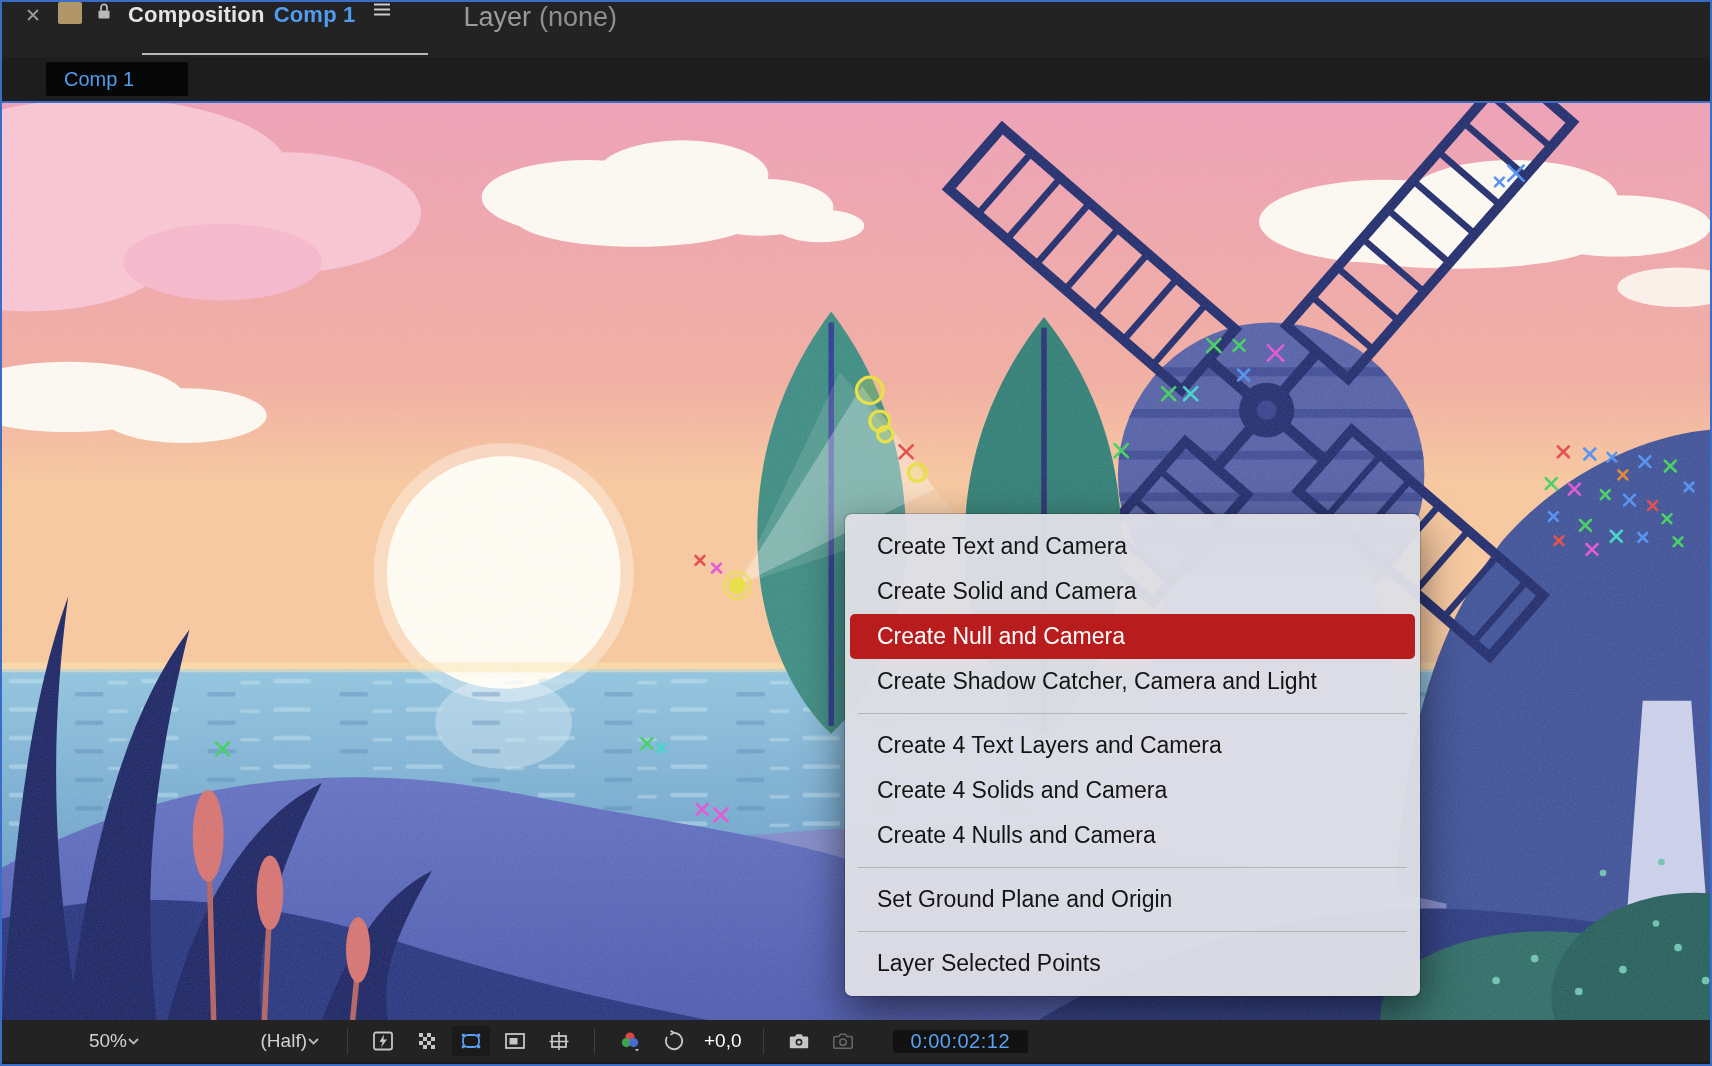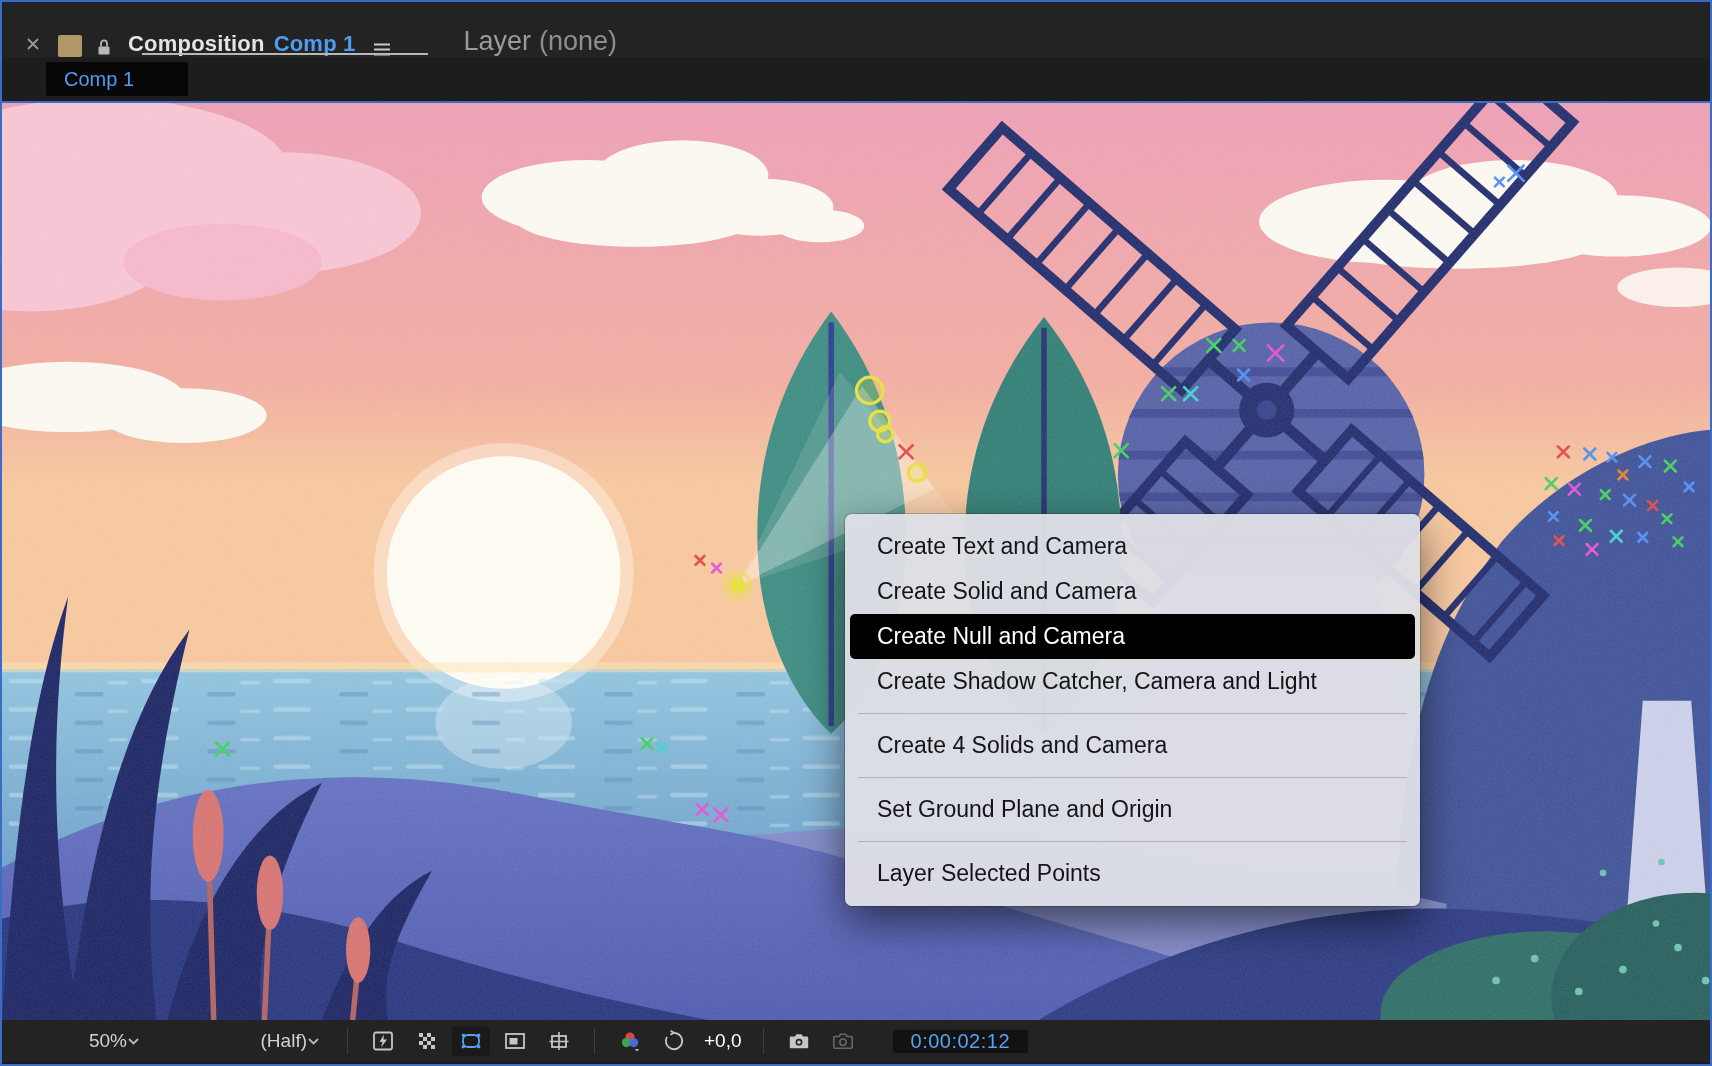--- a/index.html
+++ b/index.html
@@ -1,21 +1,21 @@
 <!DOCTYPE html>
 <html><head>
 <meta charset="utf-8">
 <style>
   *{margin:0;padding:0;box-sizing:border-box;cursor:default;user-select:none}
   html,body{width:1712px;height:1066px;overflow:hidden;background:#111;
     font-family:"Liberation Sans","DejaVu Sans",sans-serif}
   .window{width:1712px;height:1066px;background:#1e1e1e;border:2px solid #3a6dc8;
     display:flex;flex-direction:column}
   
-  .tabbar{height:55px;background:#232323;display:flex;align-items:flex-end;position:relative;flex:0 0 auto;padding-left:18px}
+  .tabbar{height:55px;background:#232323;display:flex;align-items:flex-start;position:relative;flex:0 0 auto;padding-left:18px}
   .closex{width:26px;height:26px;display:flex;align-items:center;justify-content:center;margin-right:12px}
   .swatch{width:24px;height:22px;background:#b09668;border-radius:2px;margin-right:14px}
   .lockwrap{margin-right:16px;display:flex;align-items:center}
   .tabtitle{font-size:22px;font-weight:700;color:#e4e4e4;letter-spacing:.2px}
   .tabtitle .compname{color:#4f9cf0;margin-left:9px;font-weight:700}
   .hamburger{margin-left:16px;display:flex;align-items:center}
   .tab-underline{position:absolute;left:140px;bottom:2px;width:286px;height:2px;background:#b8b8b8}
   .layertab{margin-left:72px;font-size:27px;color:#9b9b9b}
   .layertab .layername{color:#8f8f8f;margin-left:8px}
   
@@ -23,21 +23,21 @@
   .compbtn{width:142px;height:34px;background:#070707;border-radius:2px;display:flex;align-items:center;
     padding-left:18px;font-size:20px;color:#4f9cf0}
   
   .viewport{position:relative;height:919px;flex:0 0 auto;overflow:hidden;border-top:2px solid #3a6dc8;background:#e89cb2}
   .scene{position:absolute;left:0;top:0;width:100%;height:100%;display:block}
   
   .menu{position:absolute;left:843px;top:411px;width:575px;background:rgba(221,222,229,0.97);
     border-radius:7px;box-shadow:0 16px 44px rgba(0,0,0,.55),0 0 0 1px rgba(0,0,0,.18);
     padding:10px 0;font-size:23px;color:#141414;z-index:5}
   .mi{height:45px;line-height:45px;padding:0 27px;margin:0 5px;border-radius:5px;white-space:nowrap}
-  .mi.sel{background:#000000;color:#fff}
+  .mi.sel{background:#b91c1c;color:#fff}
   .msep{height:1px;background:#b2b2bb;margin:9px 13px}
   
   .toolbar{height:42px;background:#232323;display:flex;align-items:center;flex:0 0 auto;padding:0 16px}
   .dd{display:flex;align-items:center;justify-content:flex-end;color:#d2d2d2;font-size:19px}
   .dd.mag{width:122px;margin-right:22px}
   .dd.res{width:158px;margin-right:14px}
   .vsep{width:1px;height:26px;background:#3e3e3e;margin:0 13px;flex:0 0 auto}
   .tbtn{width:38px;height:30px;display:flex;align-items:center;justify-content:center;margin:0 3px;border-radius:3px}
   .tbtn.active{background:#1a1a1a}
   .exposure{color:#ffffff;font-size:19px;margin:0 8px}
@@ -405,21 +405,23 @@
 
       <rect x="0" y="0" width="1549" height="836" filter="url(#grain)" opacity="0.24"></rect>
     </svg>
 
     <div class="menu">
       <div class="mi">Create Text and Camera</div>
       <div class="mi">Create Solid and Camera</div>
       <div class="mi sel">Create Null and Camera</div>
       <div class="mi">Create Shadow Catcher, Camera and Light</div>
       <div class="msep"></div>
+      <div class="mi">Create 4 Text Layers and Camera</div>
       <div class="mi">Create 4 Solids and Camera</div>
+      <div class="mi">Create 4 Nulls and Camera</div>
       <div class="msep"></div>
       <div class="mi">Set Ground Plane and Origin</div>
       <div class="msep"></div>
       <div class="mi">Layer Selected Points</div>
     </div>
   </div>
 
   <div class="toolbar">
     <div class="dd mag">
       <span>50%</span>

